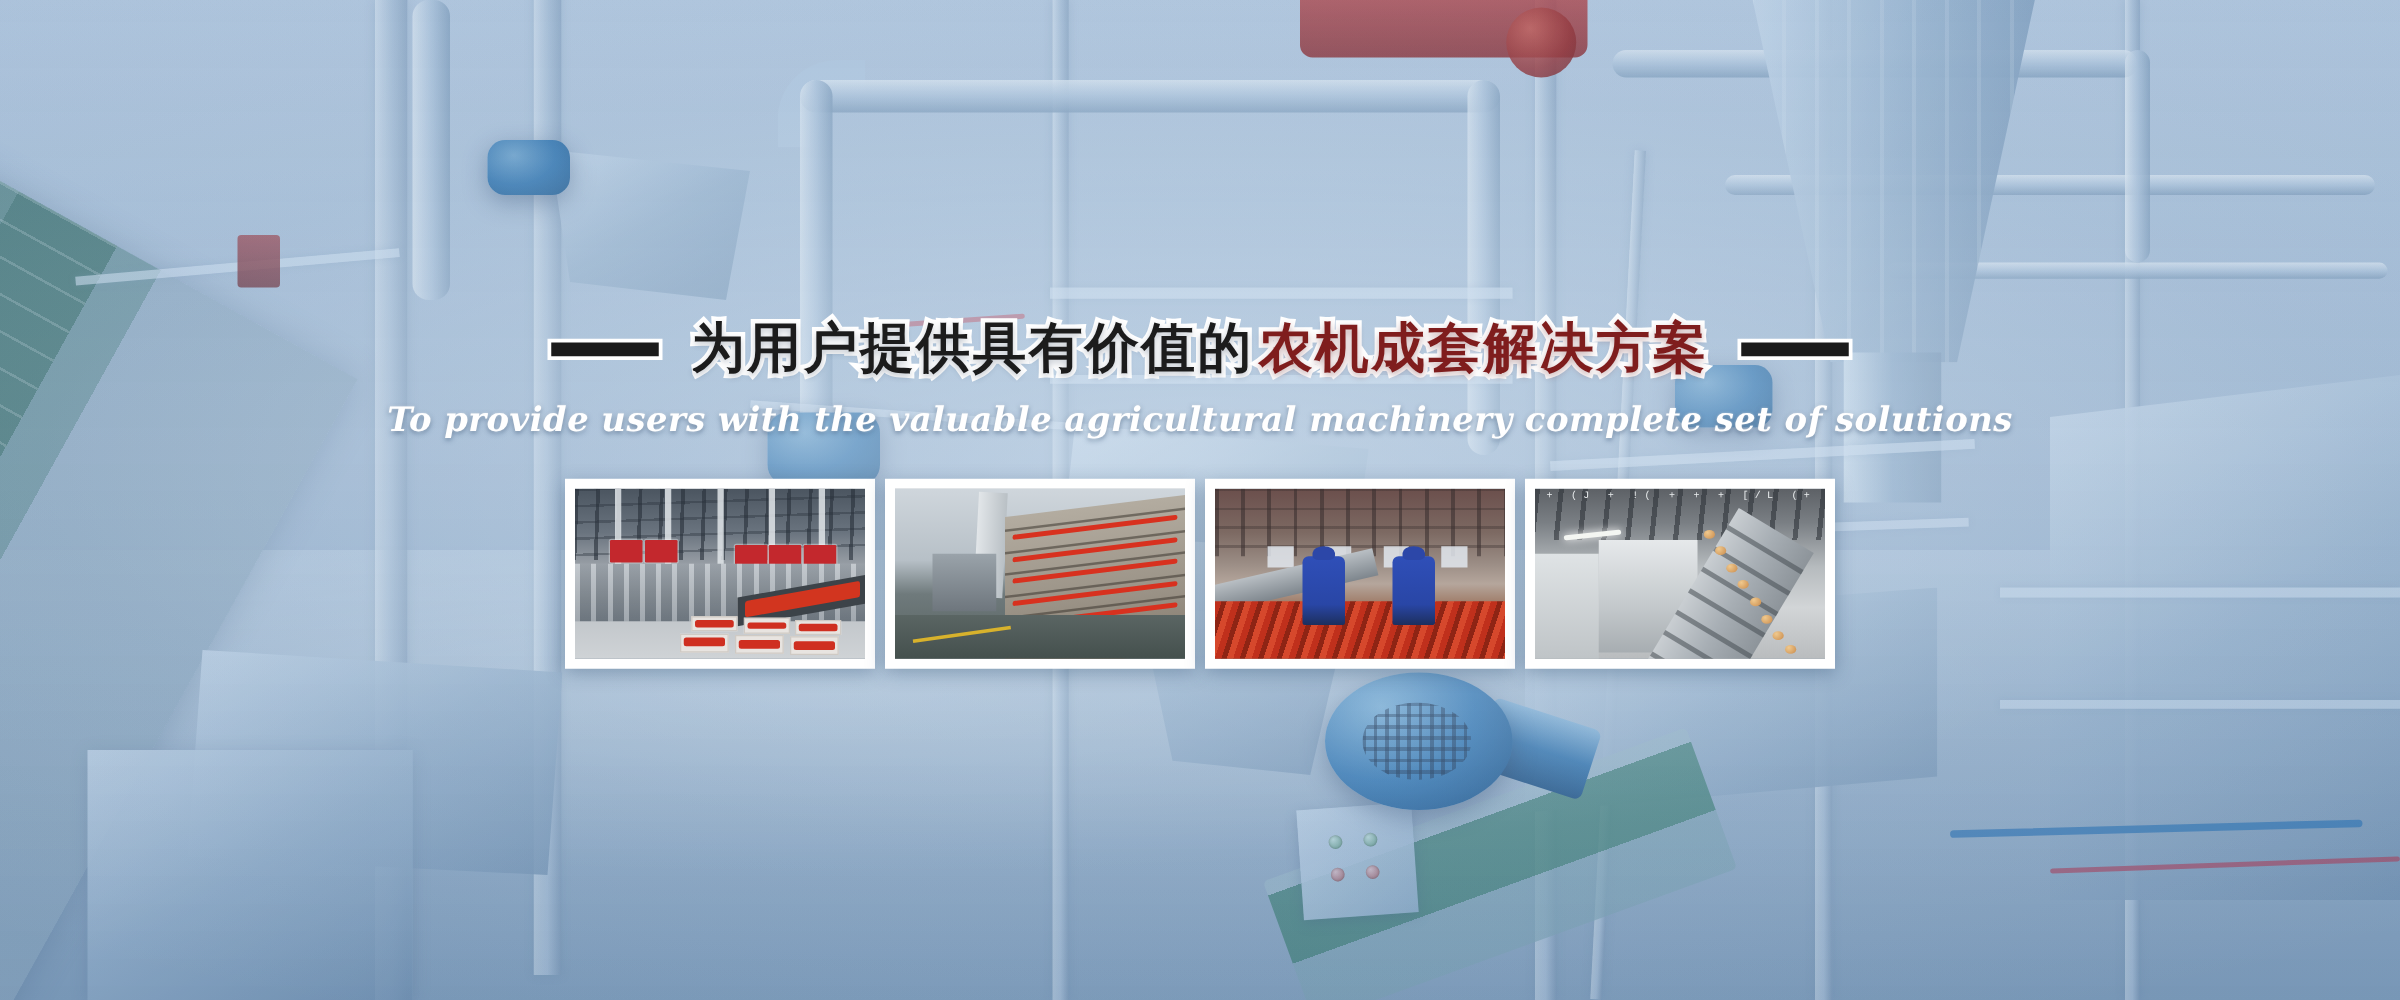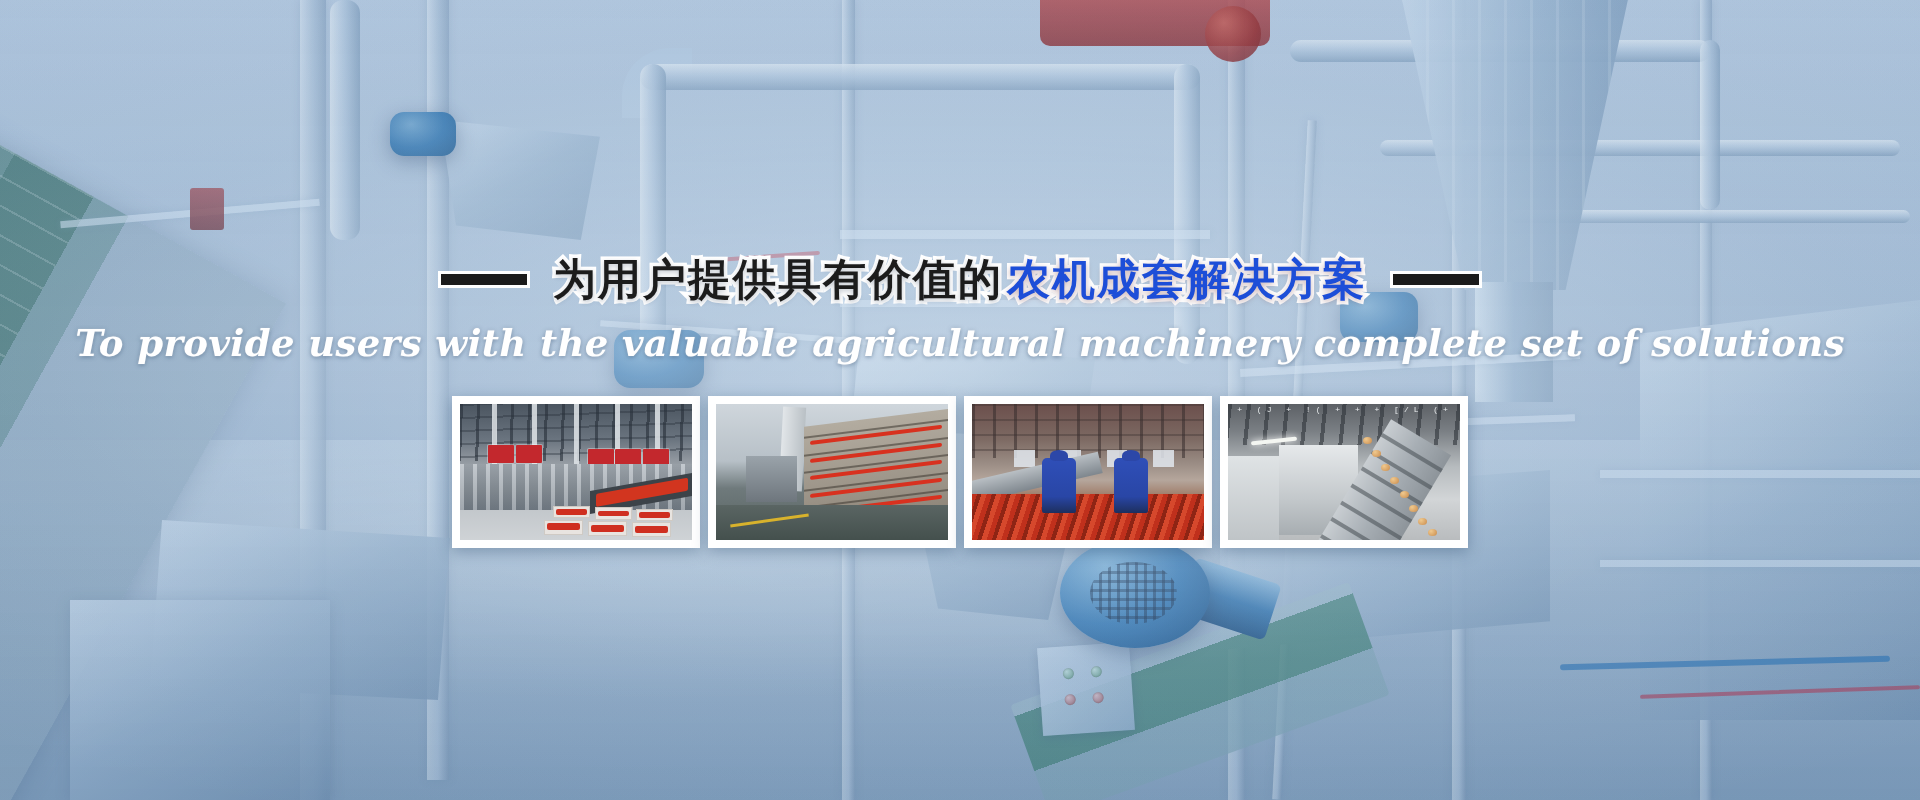--- a/index.html
+++ b/index.html
@@ -238,34 +238,34 @@
     letter-spacing:2px;
     display:flex; align-items:baseline;
   }
   .head-dark{
     color:#1c1c1c;
     -webkit-text-stroke:7px #ffffff;
     paint-order:stroke fill;
     text-shadow:0 2px 5px rgba(40,60,85,.30);
   }
   .head-red{
-    color:#1d4ed8;
+    color:#7f1d1d;
     -webkit-text-stroke:7px #ffffff;
     paint-order:stroke fill;
     margin-left:4px;
     text-shadow:0 2px 6px rgba(90,20,25,.35);
   }
 
   
   .subtitle{
     margin-top:20px;
     font-family:"DejaVu Serif", serif;
     font-style:italic;
     font-weight:bold;
-    font-size:37px;
+    font-size:27px;
     color:#ffffff;
     letter-spacing:.4px;
     text-shadow:0 1px 4px rgba(45,75,110,.55), 0 0 2px rgba(255,255,255,.6);
     white-space:nowrap;
   }
 
   
   .thumbs{
     margin-top:31px;
     display:flex; gap:8px;

